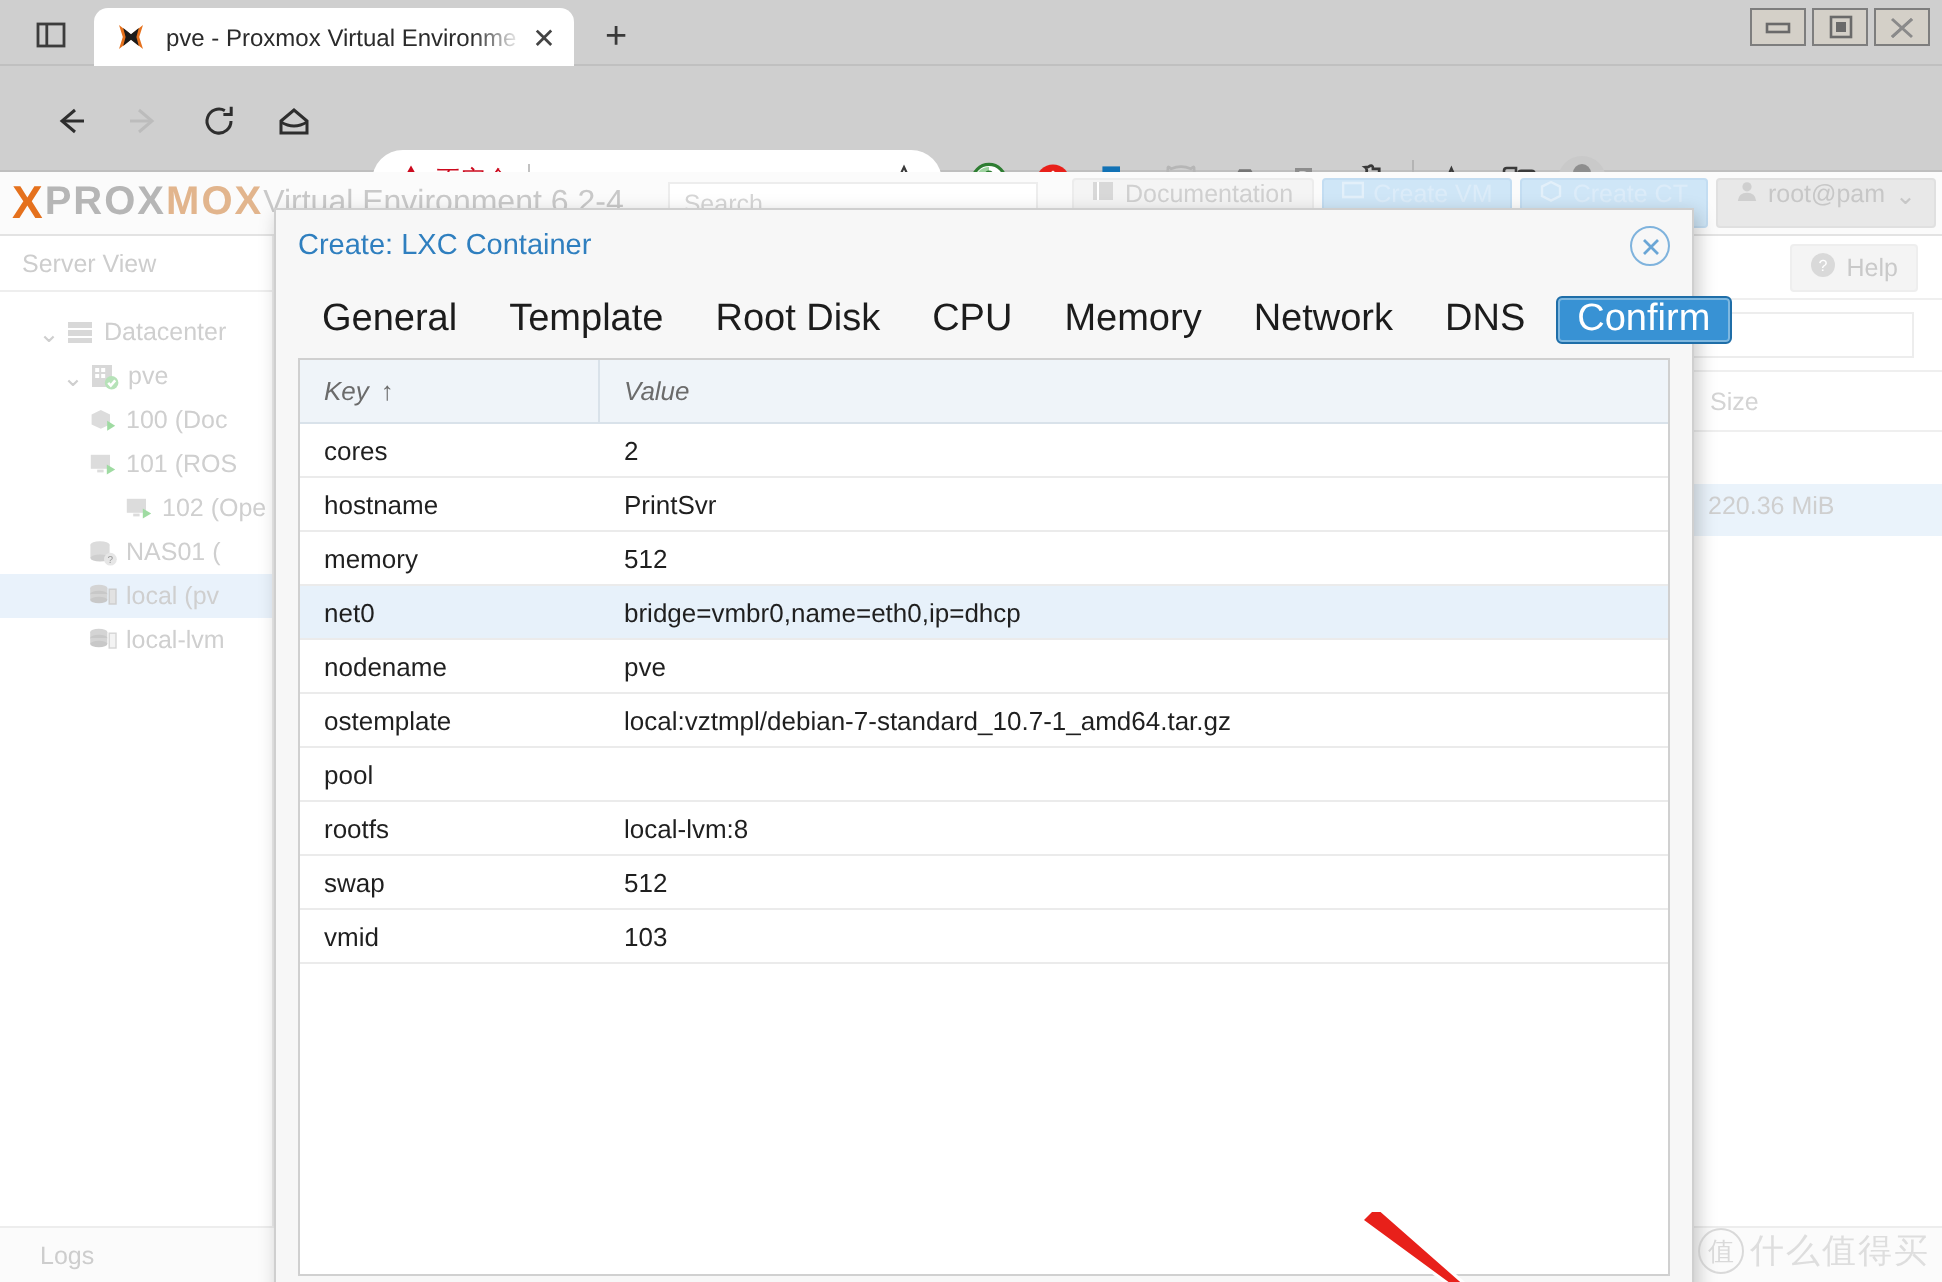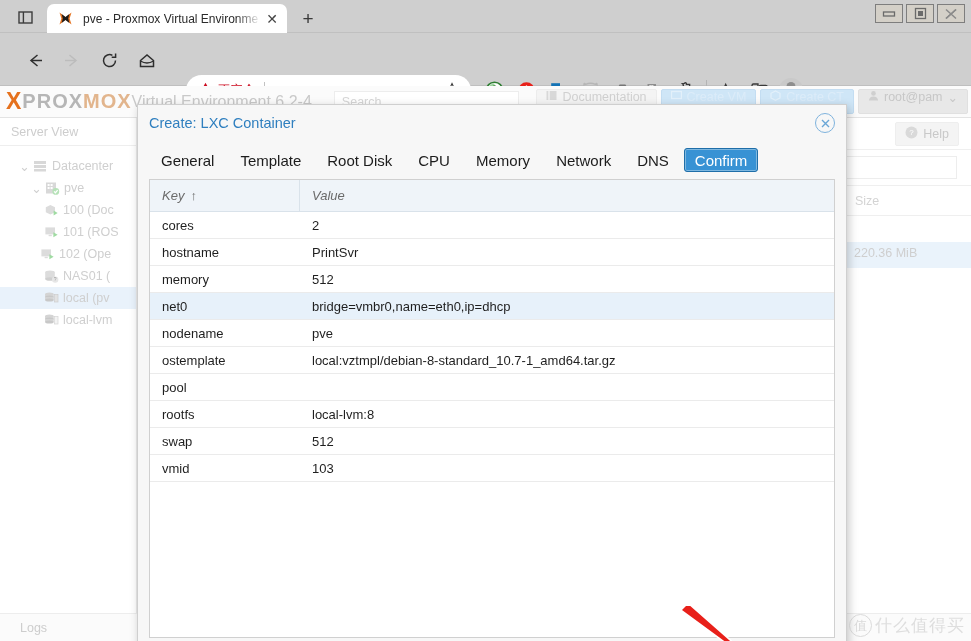--- a/index.html
+++ b/index.html
@@ -233,21 +233,21 @@
   .modal-close svg { display: block; }
 
   .tabstrip {
     height: 38px; background: #f7f7f7;
     display: flex; align-items: center;
     padding-left: 12px; gap: 4px;
   }
   .ptab {
     height: 24px; padding: 0 10px;
     display: flex; align-items: center;
-    font-size: 15px; color: #1c1c1c;
+    font-size: 19px; color: #1c1c1c;
     border: 1px solid transparent; border-radius: 3px;
     cursor: default; white-space: nowrap;
   }
   .ptab.active {
     background: #3892d4; color: #ffffff;
     border-color: #1f6ea8;
     box-shadow: 0 0 0 1px #7fb8e0 inset;
   }
 
   .modal-body {
@@ -558,21 +558,21 @@
           <span class="ti">
             <svg width="15" height="15" viewBox="0 0 15 15">
                 <rect x="1.4" y="2.4" width="9.6" height="7" fill="#dcdcdc"></rect>
                 <rect x="4.6" y="9.8" width="3.2" height="1.4" fill="#dcdcdc"></rect>
                 <path d="M9.4 7.2 L13.6 9.7 L9.4 12.2 Z" fill="#9fdba2"></path>
               </svg>
           </span>
           <span class="tl">101 (ROS</span>
         </div>
 
-        <div class="tree-item" style="padding-left:38px">
+        <div class="tree-item" style="padding-left:60px">
           <span class="ti">
             <svg width="15" height="15" viewBox="0 0 15 15">
                 <rect x="1.4" y="2.4" width="9.6" height="7" fill="#dcdcdc"></rect>
                 <rect x="4.6" y="9.8" width="3.2" height="1.4" fill="#dcdcdc"></rect>
                 <path d="M9.4 7.2 L13.6 9.7 L9.4 12.2 Z" fill="#9fdba2"></path>
               </svg>
           </span>
           <span class="tl">102 (Ope</span>
         </div>
 
@@ -695,21 +695,21 @@
         <div class="kv-row hl">
           <div class="c1">net0</div>
           <div class="c2">bridge=vmbr0,name=eth0,ip=dhcp</div>
         </div>
         <div class="kv-row">
           <div class="c1">nodename</div>
           <div class="c2">pve</div>
         </div>
         <div class="kv-row">
           <div class="c1">ostemplate</div>
-          <div class="c2">local:vztmpl/debian-8-standard_10.7-1_amd64.tar.gz</div>
+          <div class="c2">local:vztmpl/debian-7-standard_10.7-1_amd64.tar.gz</div>
         </div>
         <div class="kv-row">
           <div class="c1">pool</div>
           <div class="c2"></div>
         </div>
         <div class="kv-row">
           <div class="c1">rootfs</div>
           <div class="c2">local-lvm:8</div>
         </div>
         <div class="kv-row">

